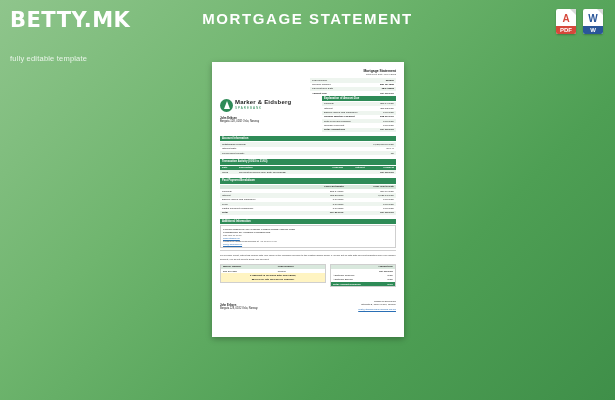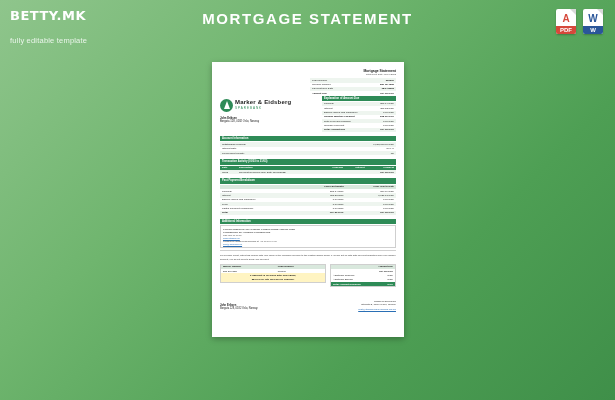--- a/index.html
+++ b/index.html
@@ -12,25 +12,25 @@
     position: relative;
     width: 615px; height: 400px;
     background: linear-gradient(135deg, #8fc58c 0%, #6fb56e 35%, #4e9f54 70%, #3f8f49 100%);
   }
   
   #brand {
     position: absolute; left: 10px; top: 8px;
     color: #ffffff;
   }
   #brand .logo {
-    font-size: 13px; font-weight: bold; letter-spacing: .5px;
+    font-size: 21px; font-weight: bold; letter-spacing: .5px;
     font-family: "DejaVu Sans", sans-serif;
   }
   #brand .tagline {
-    margin-top: 13px; font-size: 7.5px; color: #eaf5ea; letter-spacing: .2px;
+    margin-top: 22px; font-size: 7.5px; color: #eaf5ea; letter-spacing: .2px;
   }
   #doc-title {
     position: absolute; left: 0; right: 0; top: 10px;
     text-align: center; color: #ffffff;
     font-size: 15px; font-weight: bold; letter-spacing: 1.6px;
   }
   #file-icons {
     position: absolute; right: 12px; top: 9px;
     display: flex; gap: 7px; align-items: flex-start;
   }

